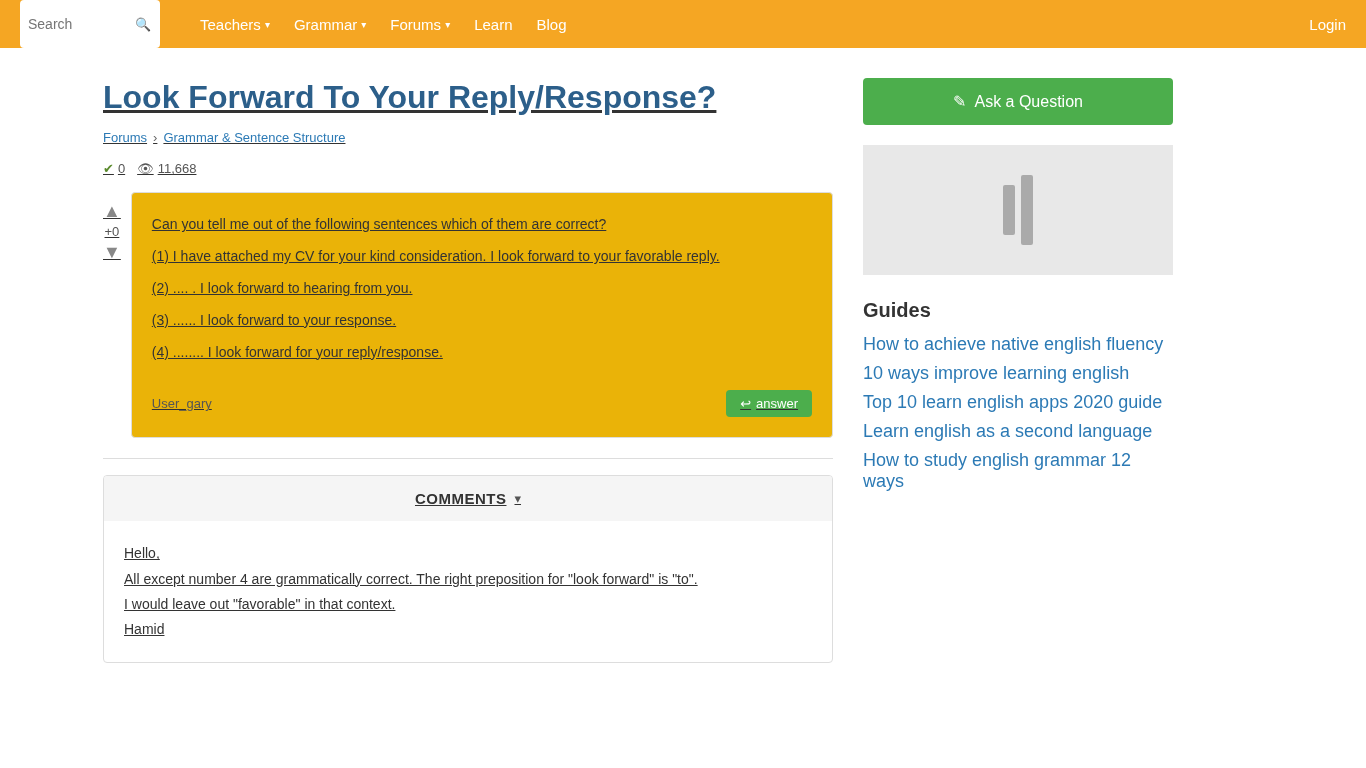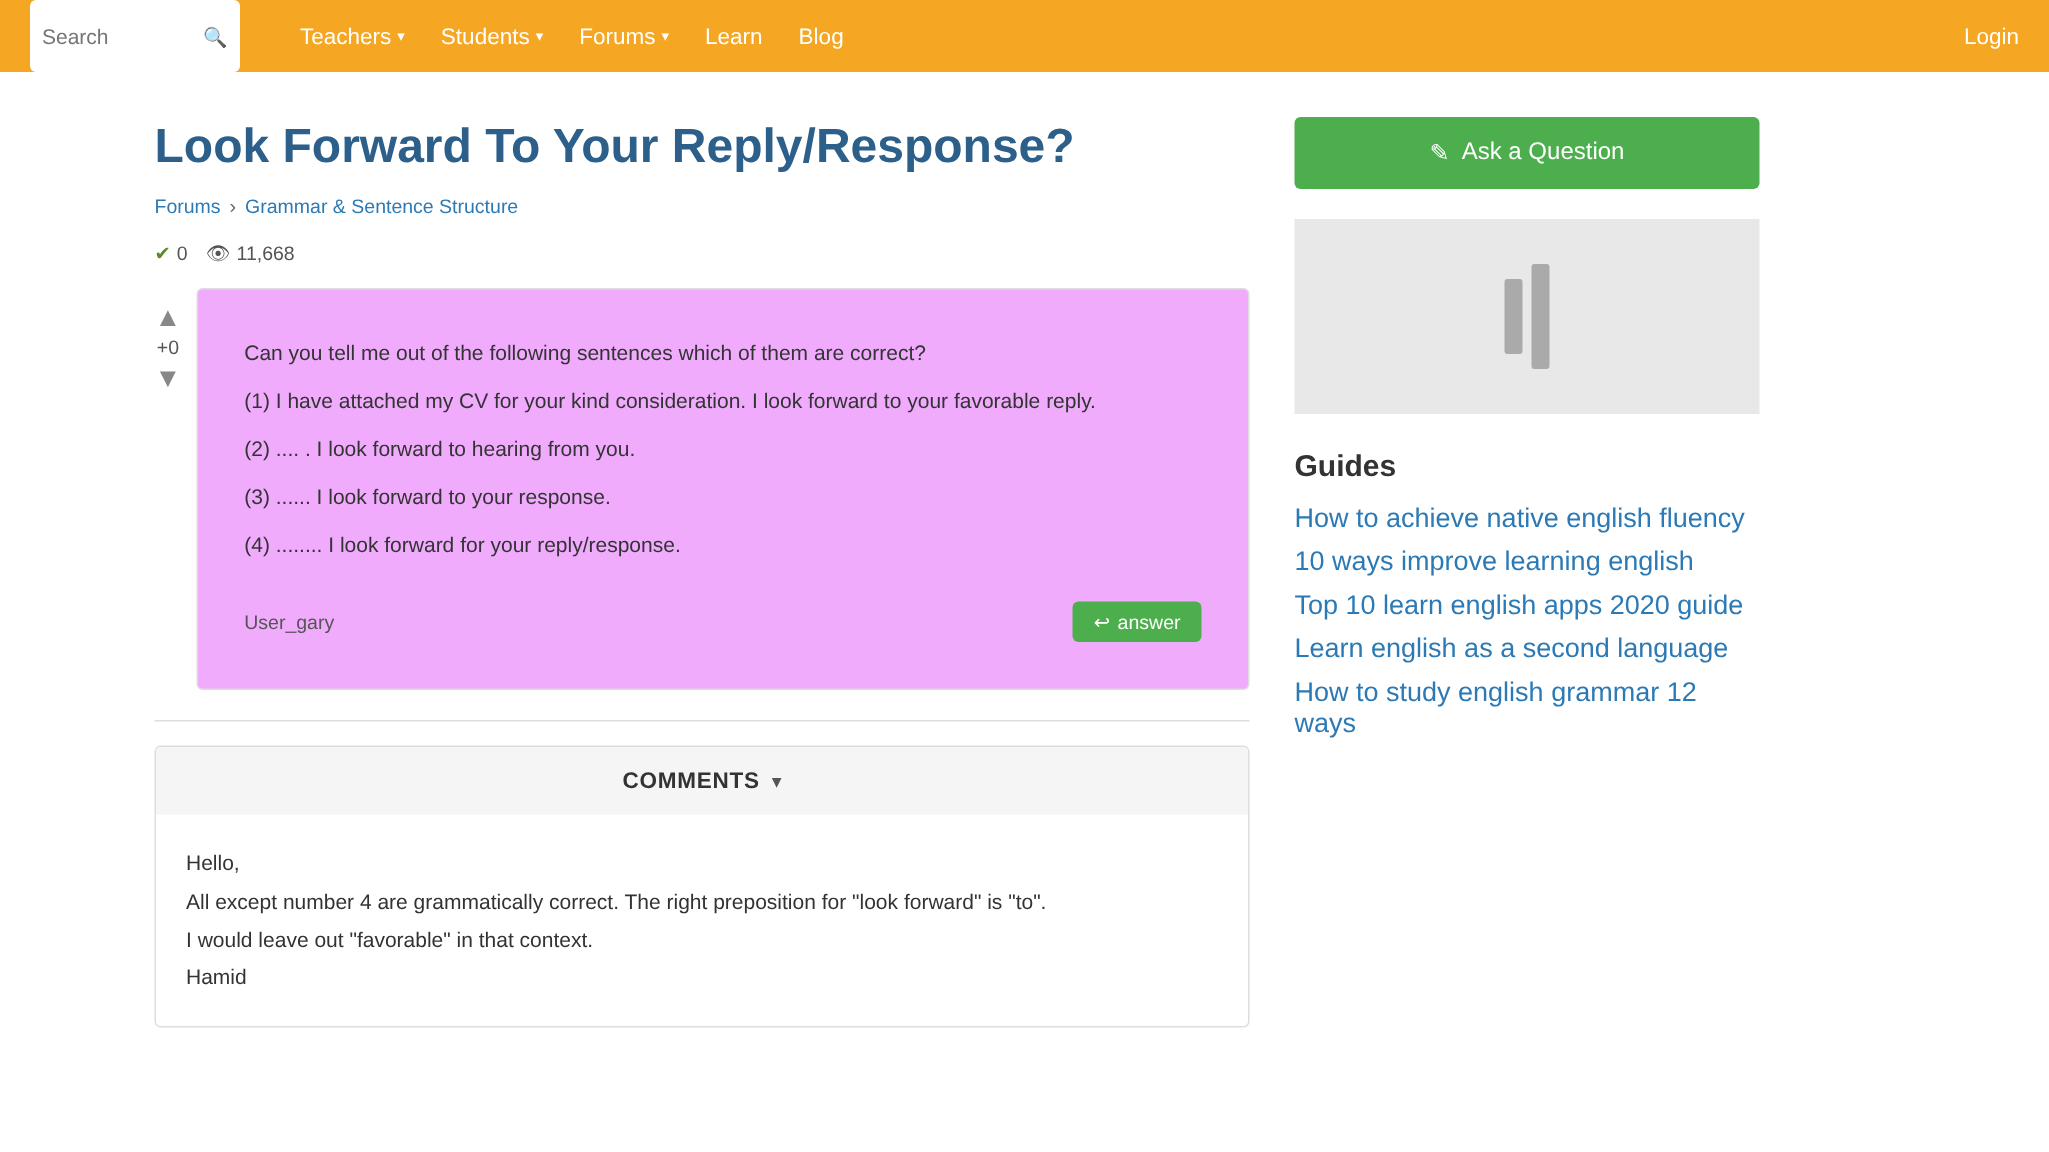--- a/index.html
+++ b/index.html
@@ -54,21 +54,21 @@
     }
 
     
     .main-container {
       max-width: 1200px;
       margin: 0 auto;
       padding: 30px 20px;
       display: flex;
       gap: 30px;
     }
-    .content-area { flex: 1; max-width: 730px; }
+    .content-area { flex: 1; max-width: 730px; text-decoration: underline; }
     .sidebar { width: 310px; flex-shrink: 0; }
 
     
     .page-title {
       font-size: 32px;
       font-weight: 600;
       color: #2c5f8a;
       margin-bottom: 14px;
       line-height: 1.2;
     }
@@ -119,22 +119,22 @@
       line-height: 1;
     }
     .vote-count {
       font-size: 13px;
       color: #555;
     }
     .post-box {
       flex: 1;
       border: 1px solid #ddd;
       border-radius: 4px;
-      padding: 31px;
-      background: #f0abfc;
+      padding: 20px;
+      background: #eab308;
     }
     .post-text {
       font-size: 14px;
       color: #333;
       line-height: 1.7;
     }
     .post-text p { margin-bottom: 8px; }
     .post-footer {
       display: flex;
       align-items: center;
@@ -248,21 +248,21 @@
   <div class="search-wrapper">
     <input type="text" placeholder="Search" style="">
     <span class="search-icon-svg">🔍</span>
   </div>
   <nav>
     <a class="nav-item">
       <span>Teachers</span>
       <span class="nav-dropdown-arrow">▾</span>
     </a>
     <a class="nav-item">
-      <span>Students</span>
+      <span>Grammar</span>
       <span class="nav-dropdown-arrow">▾</span>
     </a>
     <a class="nav-item">
       <span>Forums</span>
       <span class="nav-dropdown-arrow">▾</span>
     </a>
     <a class="nav-item">
       <span>Learn</span>
     </a>
     <a class="nav-item">

